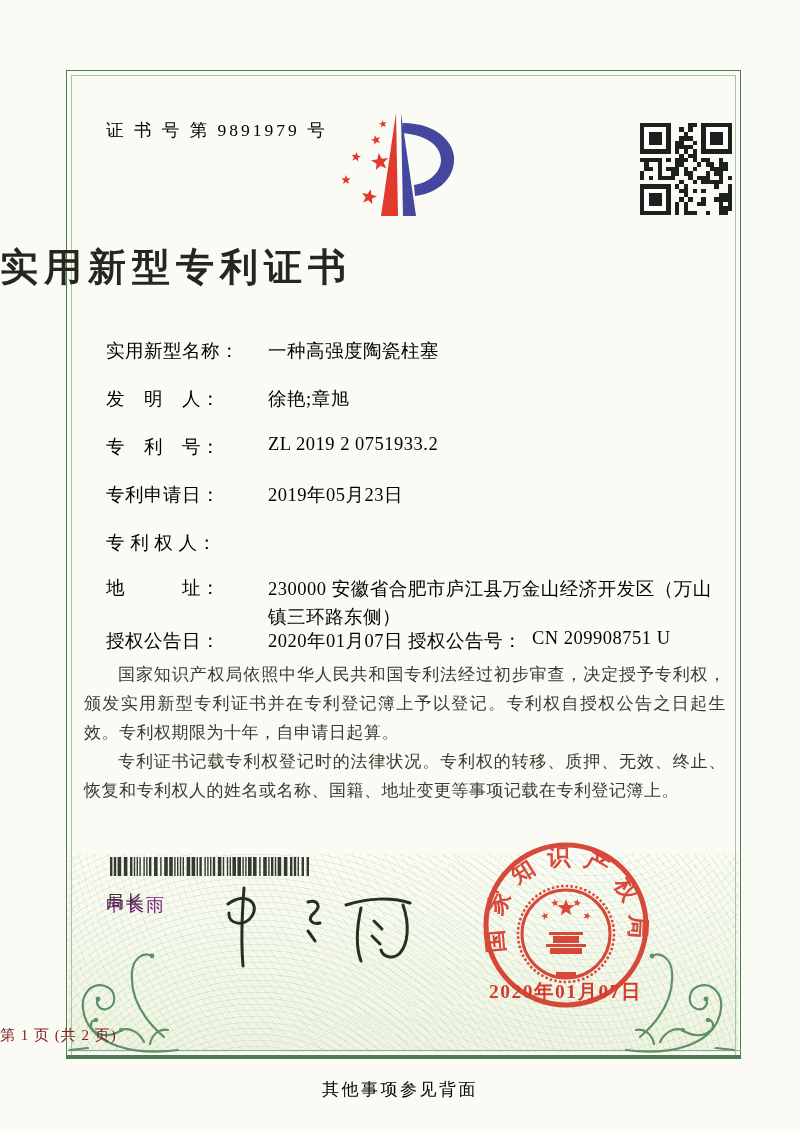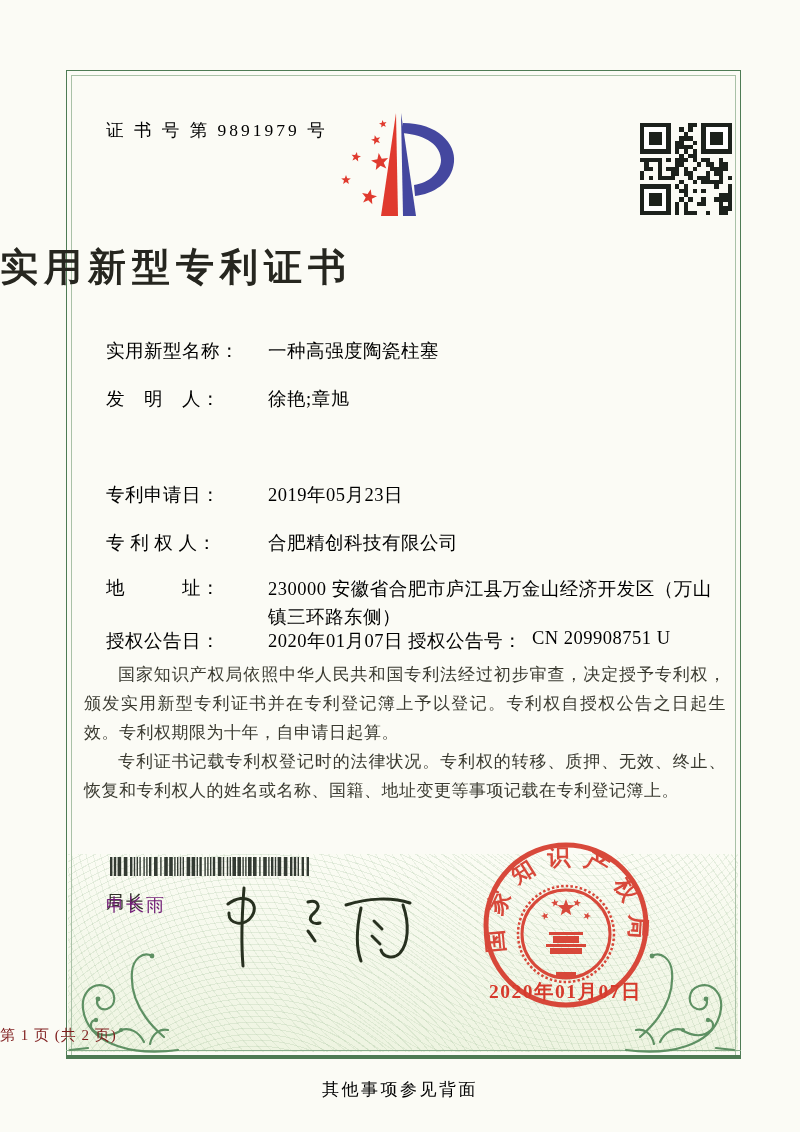--- a/index.html
+++ b/index.html
@@ -249,27 +249,30 @@
   <div class="z title">实用新型专利证书</div>
 
   <div class="z frow" style="top:338px">
     <span class="flabel">实用新型名称：</span>
     <span class="fvalue">一种高强度陶瓷柱塞</span>
   </div>
   <div class="z frow" style="top:386px">
     <span class="flabel">发　明　人：</span>
     <span class="fvalue">徐艳;章旭</span>
   </div>
+  <div class="z frow" style="top:434px">
+    <span class="flabel">专　利　号：</span>
+    <span class="fvalue">ZL 2019 2 0751933.2</span>
+  </div>
   <div class="z frow" style="top:482px">
     <span class="flabel">专利申请日：</span>
     <span class="fvalue">2019年05月23日</span>
   </div>
   <div class="z frow" style="top:530px">
     <span class="flabel">专 利 权 人：</span>
-    <span class="fvalue">合肥精创科技有限公司</span>
   </div>
   <div class="z frow addr" style="top:575px">
     <span class="flabel">地　　　址：</span>
     <span class="fvalue">230000 安徽省合肥市庐江县万金山经济开发区（万山镇三环路东侧）</span>
   </div>
   <div class="z frow" style="top:628px;position:absolute;width:620px">
     <span class="flabel">授权公告日：</span>
     <span class="fvalue">2020年01月07日</span>
     <span class="grant2">
       <span>授权公告号：</span>

